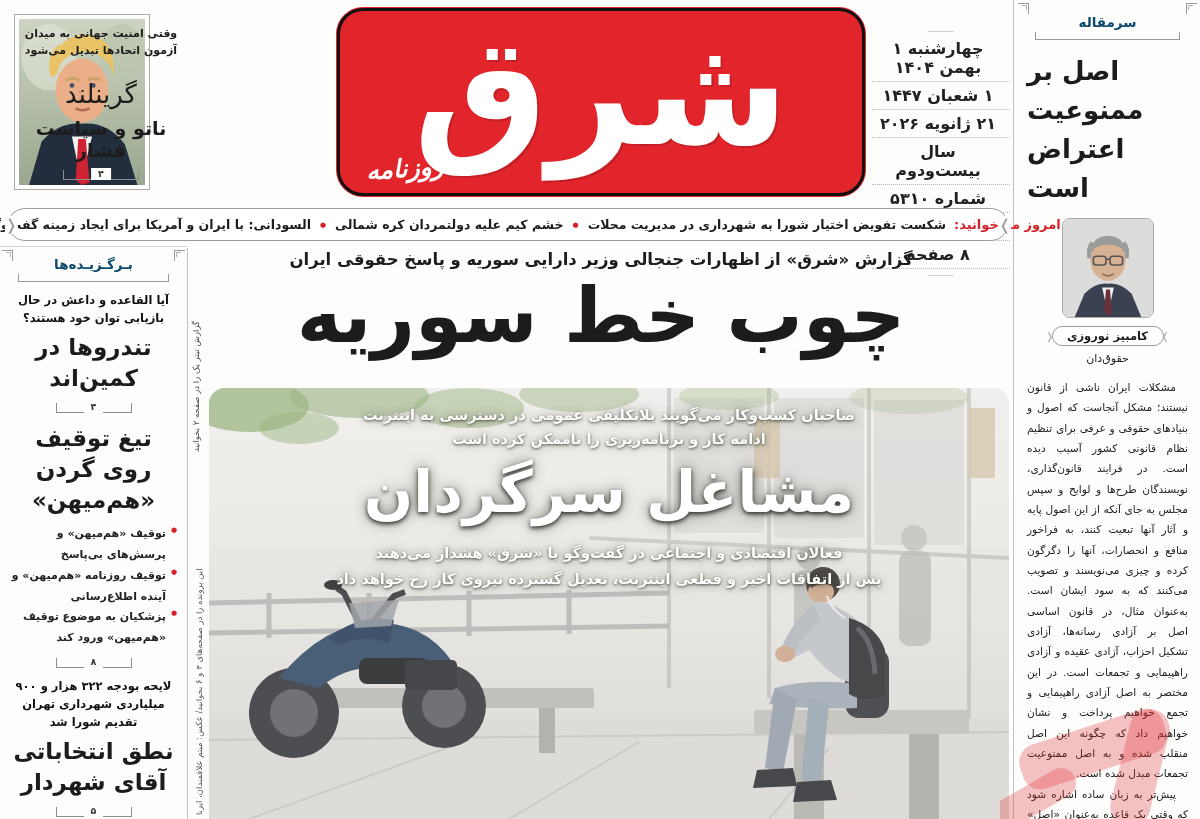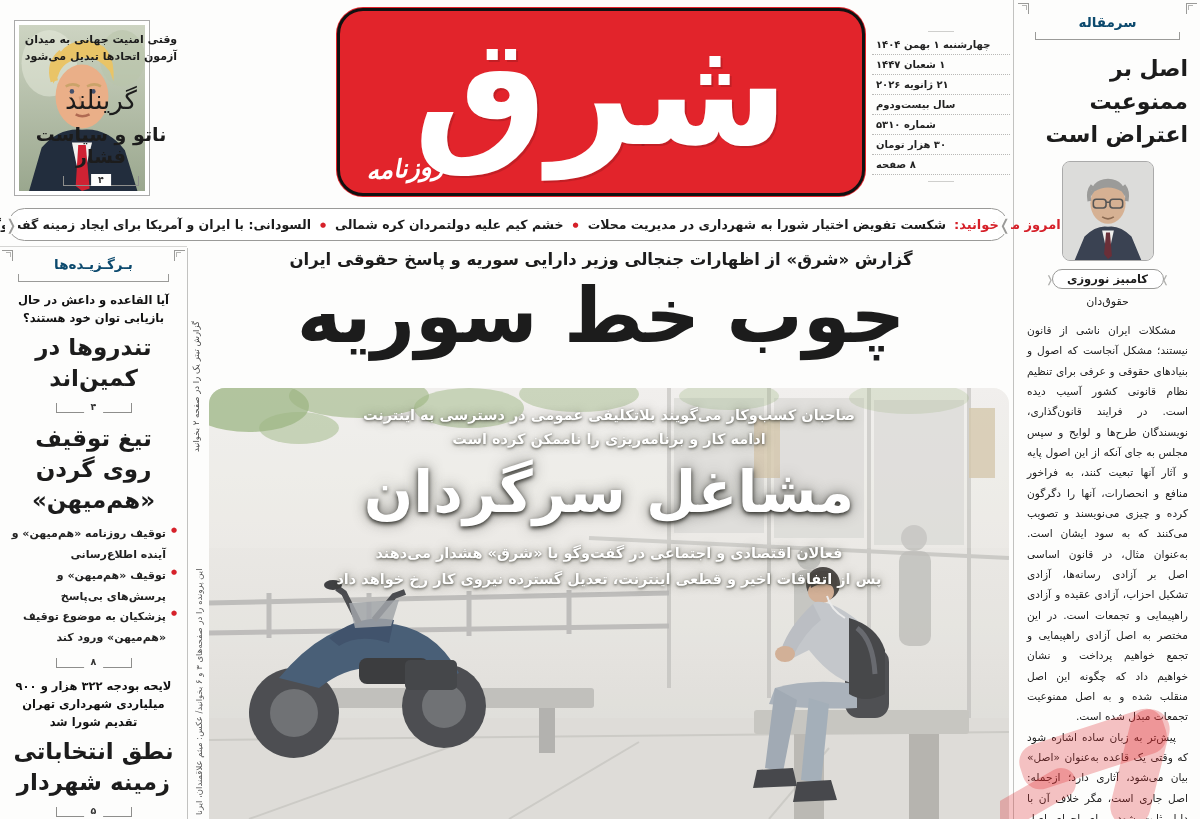--- a/index.html
+++ b/index.html
@@ -29,36 +29,36 @@
   .sec-rule::before { right:-6px; border-right:1px solid #9a9a98; }
   .sec-rule::after  { left:-6px;  border-left:1px solid #9a9a98; }
 
   .pg { position:relative; width:66px; height:13px; margin:6px auto 2px auto; border-bottom:1px solid #8e8e8c; }
   .pg::before, .pg::after { content:""; position:absolute; bottom:-1px; width:4px; height:9px; border-bottom:1px solid #8e8e8c; }
   .pg::before { right:-5px; border-right:1px solid #8e8e8c; }
   .pg::after  { left:-5px;  border-left:1px solid #8e8e8c; }
   .pg b { position:absolute; left:50%; top:1px; transform:translateX(-50%); background:#fdfdfc; padding:0 7px; font-size:9.5px; font-weight:bold; color:#333; line-height:12px; }
 
   
-  .trump-box { position:absolute; left:6px; top:10px; width:326px; height:196px; }
+  .trump-box { position:absolute; left:6px; top:4px; width:326px; height:196px; }
   .trump-frame { position:absolute; right:182px; top:10px; width:136px; height:176px; border:1px solid #aaa; padding:4px; background:#fff; }
   .trump-frame svg { width:100%; height:100%; display:block; }
   .trump-txt { position:absolute; left:6px; top:22px; width:178px; text-align:center; }
   .trump-kicker { font-size:11px; font-weight:bold; line-height:1.5; }
   .trump-t1 { font-size:26px; font-weight:normal; margin-top:20px; }
   .trump-t2 { font-size:19px; font-weight:bold; margin-top:8px; }
 
   .nameplate { position:absolute; left:337px; top:8px; width:528px; height:188px; background:#e2242b;
     border-radius:26px; border:3px solid #111; box-shadow:0 0 0 1px #e2242b; }
   .np-name { position:absolute; right:0; left:0; top:-14px; text-align:center; color:#fff; font-weight:bold;
     font-size:150px; line-height:190px; text-shadow:2px 2px 0 #00000022; }
   .np-sub { position:absolute; left:26px; bottom:10px; color:#fff; font-weight:bold; font-size:25px; font-style:italic; transform:rotate(-4deg); }
 
   .dateline { position:absolute; left:872px; top:28px; width:138px; }
-  .dateline .row { font-size:10px; font-weight:bold; color:#222; padding:4px 10px 4px 4px; border-bottom:1px dotted #b9b9b7; text-align:left; }
+  .dateline .row { font-size:16px; font-weight:bold; color:#222; padding:4px 10px 4px 4px; border-bottom:1px dotted #b9b9b7; text-align:center; }
   .dateline .row:last-child { border-bottom:none; }
   .dl-cap { width:26px; height:4px; margin:0 auto 3px auto; border-bottom:1px solid #cfcfcd; }
 
   
   .strip { position:absolute; left:8px; top:208px; width:1000px; height:33px;
     border:1px solid #9a9a98; border-radius:17px; display:flex; align-items:center; justify-content:center; background:#fff; }
   .strip::before, .strip::after { color:#9a9a98; font-size:15px; position:absolute; top:7px; }
   .strip::before { content:"❭"; right:-4px; background:#fdfdfc; }
   .strip::after  { content:"❬"; left:-4px;  background:#fdfdfc; }
   .strip-label { color:#d6212a; font-weight:bold; font-size:13px; margin-left:8px; white-space:nowrap; }
@@ -89,21 +89,21 @@
   .sidebar { position:absolute; left:0; top:248px; width:187px; height:571px; padding:8px 10px 0 10px; overflow:hidden; }
   .sb-item { text-align:center; margin-top:10px; }
   .sb-kicker { font-size:11.5px; font-weight:bold; line-height:1.55; color:#111; }
   .sb-title { font-size:23px; font-weight:bold; line-height:1.35; margin-top:4px; white-space:pre-line; }
   .sb-bullets { margin-top:8px; list-style:none; text-align:right; }
   .sb-bullets li { position:relative; font-size:11px; font-weight:bold; line-height:1.9; padding-right:11px; color:#222; }
   .sb-bullets li::before { content:"●"; position:absolute; right:0; top:0; color:#d6212a; font-size:7px; }
 
   
   .editorial { position:absolute; left:1015px; top:0; width:185px; height:819px; padding:14px 12px 0 12px; overflow:hidden; }
-  .ed-title { text-align:right; font-size:22px; font-weight:bold; line-height:1.5; margin-top:12px; }
+  .ed-title { text-align:left; font-size:26px; font-weight:bold; line-height:1.5; margin-top:12px; }
   .ed-photo { width:92px; height:100px; margin:10px auto 0 auto; border:1px solid #aaa; border-radius:8px; overflow:hidden; background:#e4e4e2; }
   .ed-photo svg { width:100%; height:100%; display:block; }
   .ed-badge { position:relative; width:112px; margin:8px auto 0 auto; border:1px solid #9a9a98; border-radius:10px;
     text-align:center; font-size:11.5px; font-weight:bold; padding:2px 4px; background:#fff; }
   .ed-badge::before, .ed-badge::after { color:#b0b0ae; font-size:10px; position:absolute; top:4px; }
   .ed-badge::before { content:"❭"; right:-7px; }
   .ed-badge::after { content:"❬"; left:-7px; }
   .ed-role { text-align:center; font-size:11px; font-weight:normal; margin-top:6px; }
   .ed-body { margin-top:12px; font-size:10.6px; line-height:1.92; text-align:justify; color:#222; }
   .ed-body p { text-indent:12px; }
@@ -330,33 +330,33 @@
       <div class="sb-title">تندروها در کمین‌اند</div>
       <div class="pg">
           <b>۴</b>
         </div>
     </div>
 
     <div class="sb-item">
       <div class="sb-title">تیغ توقیف
 روی گردن «هم‌میهن»</div>
       <ul class="sb-bullets">
+        <li>توقیف «هم‌میهن» و پرسش‌های بی‌پاسخ</li>
         <li>توقیف روزنامه «هم‌میهن» و آینده اطلاع‌رسانی</li>
-        <li>توقیف «هم‌میهن» و پرسش‌های بی‌پاسخ</li>
         <li>پزشکیان به موضوع توقیف «هم‌میهن» ورود کند</li>
       </ul>
       <div class="pg">
           <b>۸</b>
         </div>
     </div>
 
     <div class="sb-item">
       <div class="sb-kicker">لایحه بودجه ۳۲۲ هزار و ۹۰۰ میلیاردی شهرداری تهران تقدیم شورا شد</div>
       <div class="sb-title">نطق انتخاباتی
-زمینه شهردار</div>
+آقای شهردار</div>
       <div class="pg">
           <b>۵</b>
         </div>
     </div>
 
   </div>
 
   <div class="editorial">
     <div class="corner cr" style="left:3px; top:3px;"></div>
     <div class="corner cl" style="right:3px; top:3px; position:absolute;"></div>

